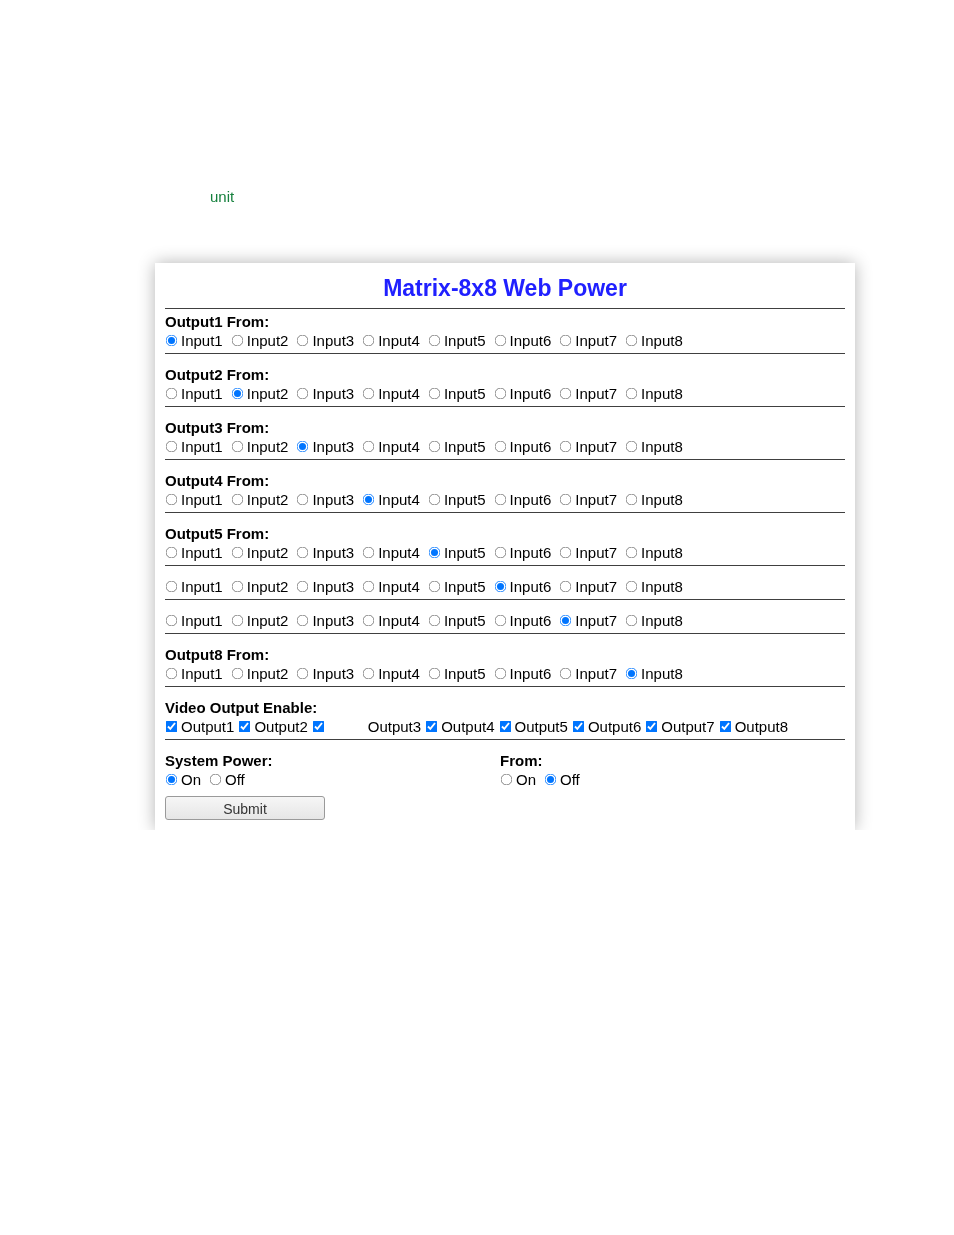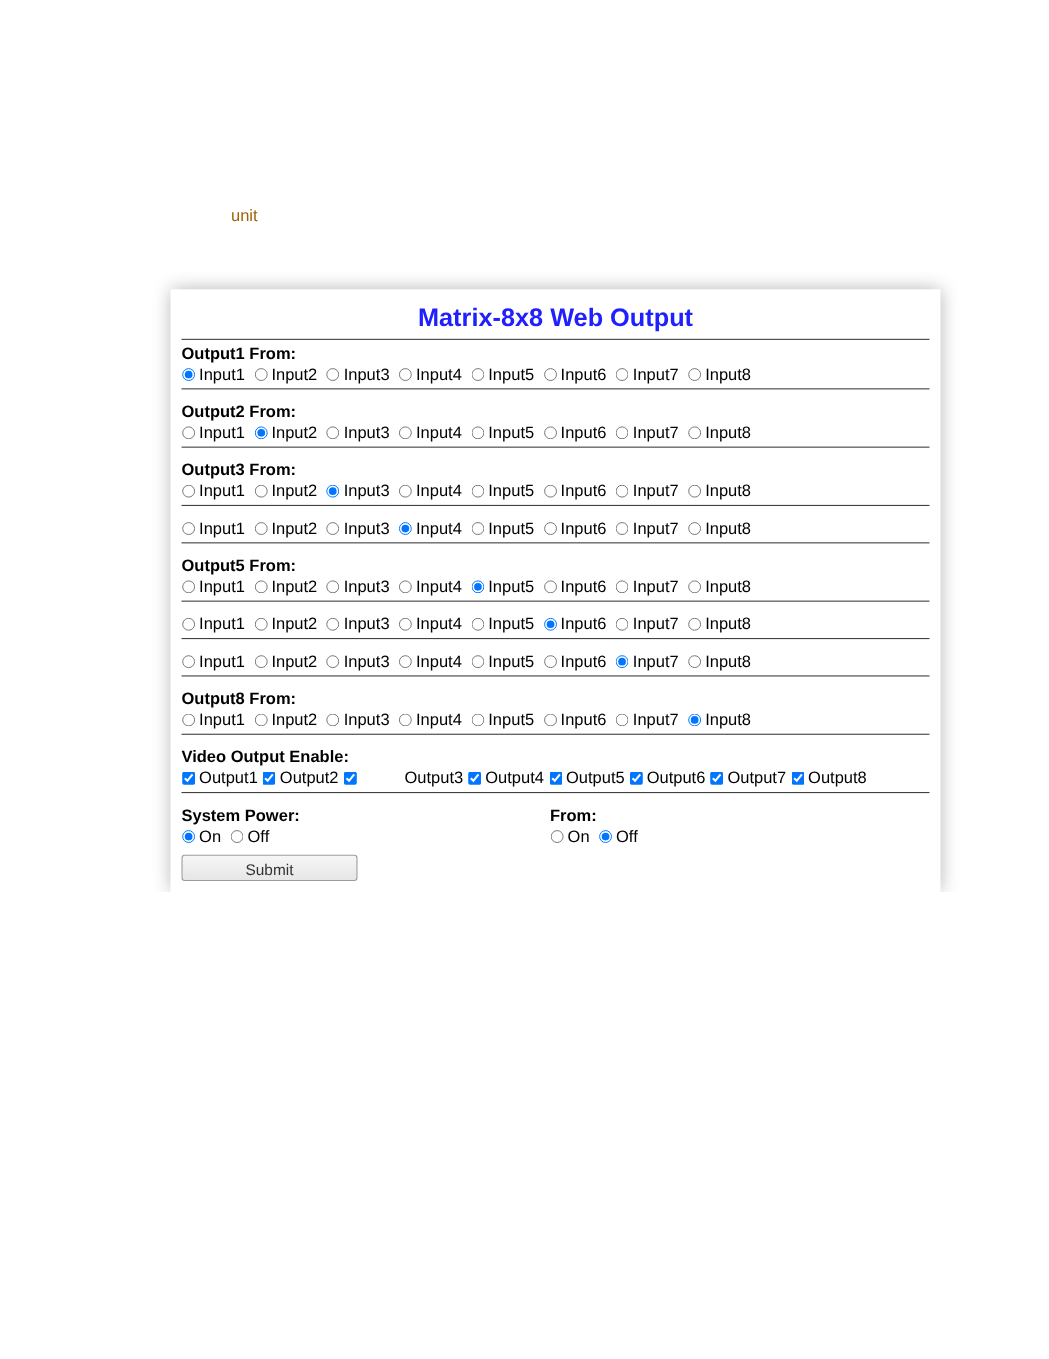--- a/index.html
+++ b/index.html
@@ -13,21 +13,21 @@
     }
     .page-wrapper {
       position: relative;
       padding: 0;
     }
     .stray-text {
       position: relative;
       margin-top: 188px;
       margin-left: 210px;
       font-size: 15px;
-      color: #a16207;
+      color: #15803d;
     }
     .panel {
       position: relative;
       width: 700px;
       margin-left: 155px;
       margin-top: 58px;
       background: #ffffff;
       padding: 10px 10px 10px 10px;
       box-shadow: 0 0 16px rgba(0,0,0,0.3);
     }
@@ -93,21 +93,21 @@
       cursor: pointer;
     }
   </style>
 </head>
 <body>
 
 <div class="page-wrapper">
   <div class="stray-text">unit</div>
 
   <div class="panel">
-    <div class="panel-title">Matrix-8x8 Web Output</div>
+    <div class="panel-title">Matrix-8x8 Web Power</div>
     <div class="hr"></div>
 
     <div id="outputs-container">
         <div class="section">
           <div class="section-label">Output1 From:</div>
           <div class="row">
             <label class="opt">
               <input type="radio" class="radio" name="out0" checked="" style="">
               <span>Input1</span>
             </label>
@@ -212,20 +212,21 @@
               <span>Input7</span>
             </label>
             <label class="opt">
               <input type="radio" class="radio" name="out2" style="">
               <span>Input8</span>
             </label>
           </div>
           <div class="hr" style="margin-top: 4px;"></div>
         </div>
         <div class="section">
+          <div class="section-label">Output4 From:</div>
           <div class="row">
             <label class="opt">
               <input type="radio" class="radio" name="out3" style="">
               <span>Input1</span>
             </label>
             <label class="opt">
               <input type="radio" class="radio" name="out3" style="">
               <span>Input2</span>
             </label>
             <label class="opt">

